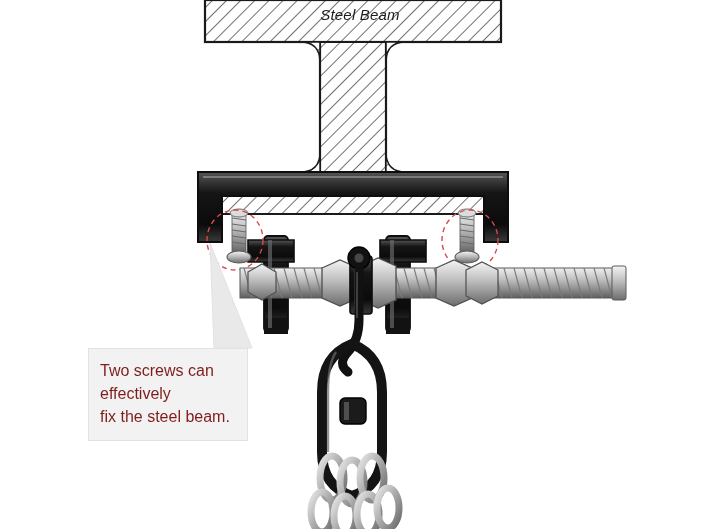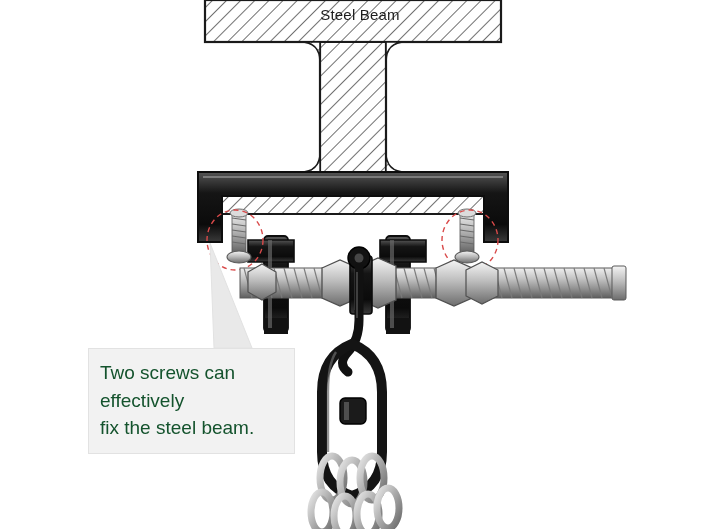--- a/index.html
+++ b/index.html
@@ -26,33 +26,34 @@
   }
   .beam-label {
     position: absolute;
     left: 300px;
     top: 6px;
     width: 120px;
     text-align: center;
     font-size: 15px;
     color: #1c1c1c;
     letter-spacing: 0.2px;
+    font-style: italic;
   }
   .callout {
     position: absolute;
     left: 88px;
     top: 348px;
-    width: 207px;
+    width: 160px;
     background: #f2f2f2;
     border: 1px solid #e2e2e2;
     padding: 10px 10px 11px 11px;
     box-sizing: border-box;
-    font-size: 19px;
+    font-size: 16px;
     line-height: 1.45;
-    color: #14532d;
+    color: #7f1d1d;
   }
   .callout-text {
     display: block;
     white-space: pre-line;
   }
 </style>
 </head>
 <body>
 
 <div id="stage">

